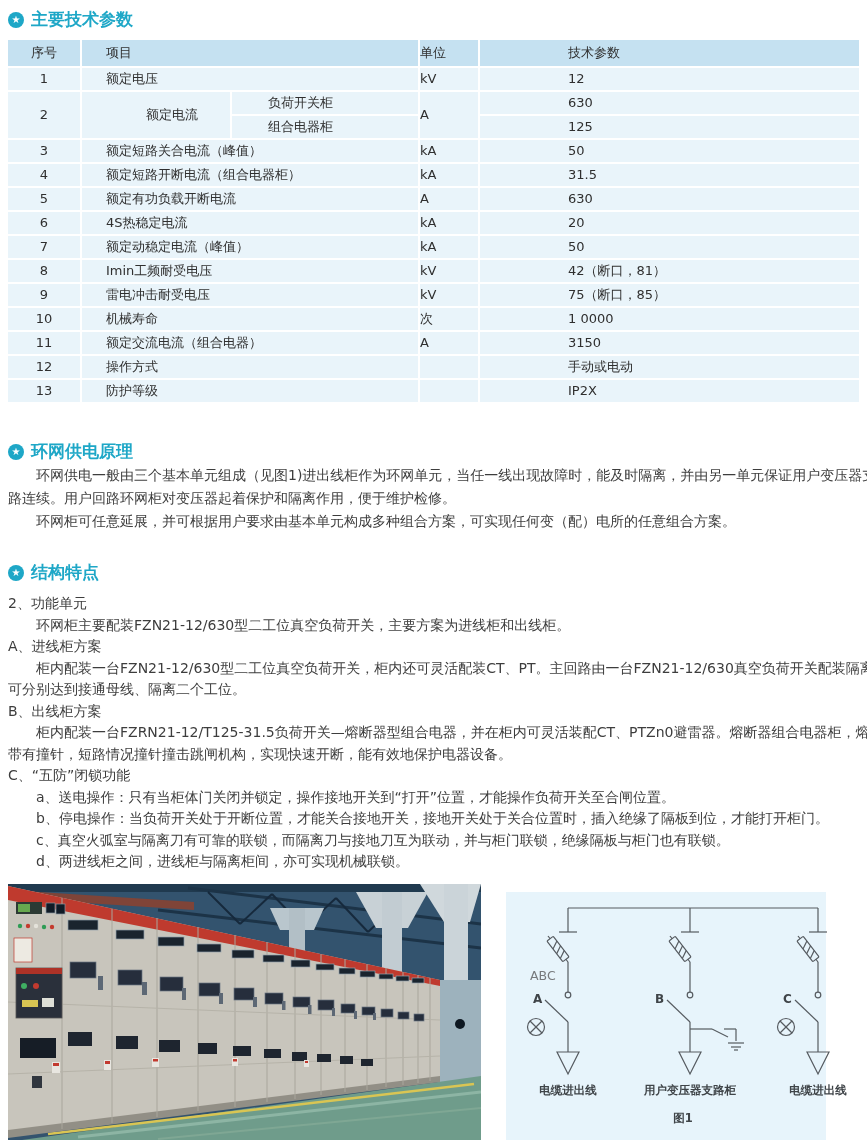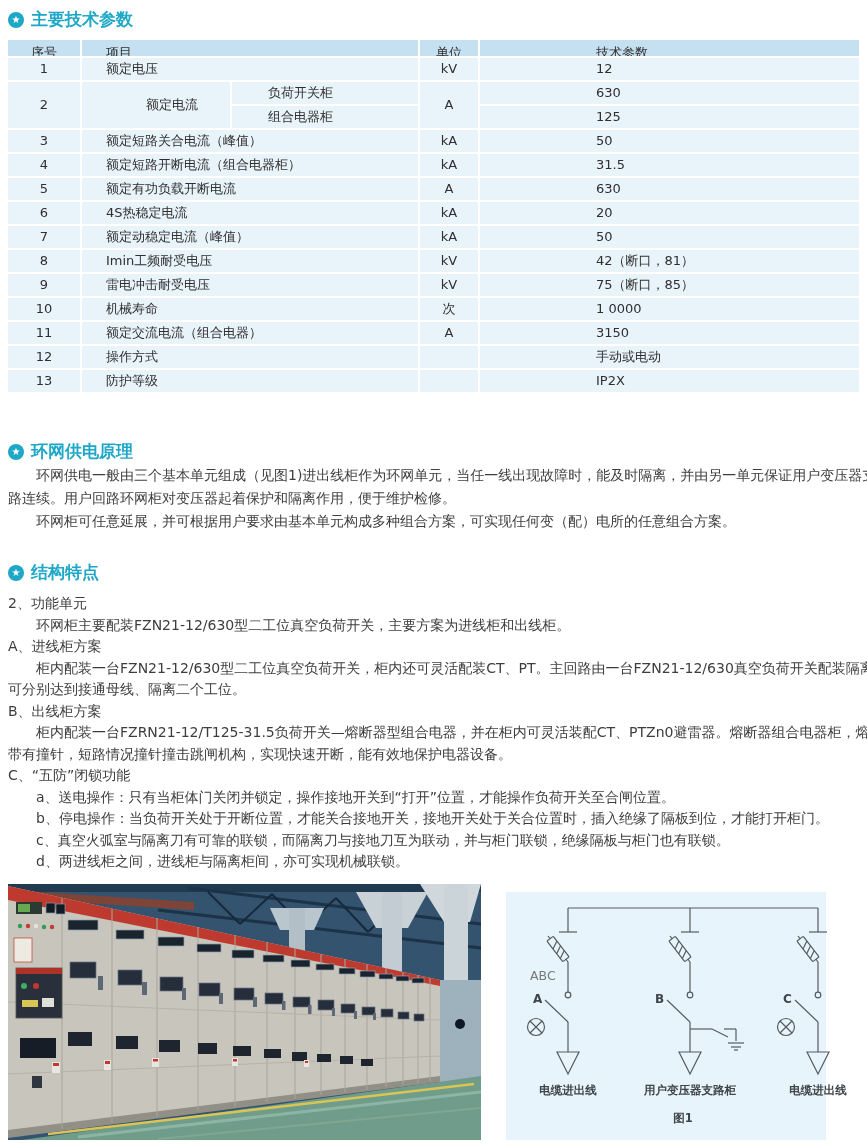--- a/index.html
+++ b/index.html
@@ -7,25 +7,25 @@
         font-family:"DejaVu Sans",sans-serif;}
   
   .heading{position:absolute;left:8px;display:flex;align-items:center;gap:7px;
            color:#1ea7c7;font-size:17px;font-weight:bold;}
   .heading .bullet{width:16px;height:16px;border-radius:50%;background:#1ea7c7;color:#fff;
                    font-size:10px;line-height:16px;text-align:center;flex:0 0 16px;}
   
   .tbl{position:absolute;left:8px;top:40px;width:851px;font-size:13px;color:#2f2f2f;}
   .tr{display:grid;grid-template-columns:72px 148px 186px 58px 379px;column-gap:2px;margin-bottom:2px;}
   .td{background:#e9f4fa;height:22px;line-height:22px;overflow:hidden;white-space:nowrap;}
-  .tr.head .td{background:#c5e1f1;height:16px;line-height:26px;}
+  .tr.head .td{background:#c5e1f1;height:26px;line-height:26px;}
   .c-no{text-align:center;}
   .c-item{grid-column:2/4;padding-left:24px;}
-  .c-unit{text-align:center;}
-  .c-val{padding-left:116px;}
+  .c-unit{}
+  .c-val{padding-left:88px;}
   .tr.r2{grid-template-rows:22px 22px;row-gap:2px;}
   .tr.r2 .span2{grid-row:1/3;height:46px;line-height:46px;}
   .tr.r2 .subL{padding-left:36px;}
   
   .textblock{position:absolute;left:8px;color:#3d3d3d;font-size:14px;}
   .pline{height:23px;line-height:23px;white-space:pre;}
   .sline{height:21.5px;line-height:21.5px;white-space:pre;}
   
   .photo{position:absolute;left:8px;top:884px;width:473px;height:256px;}
   .diagwrap{position:absolute;left:506px;top:892px;width:320px;height:248px;background:#e7f4fb;}

